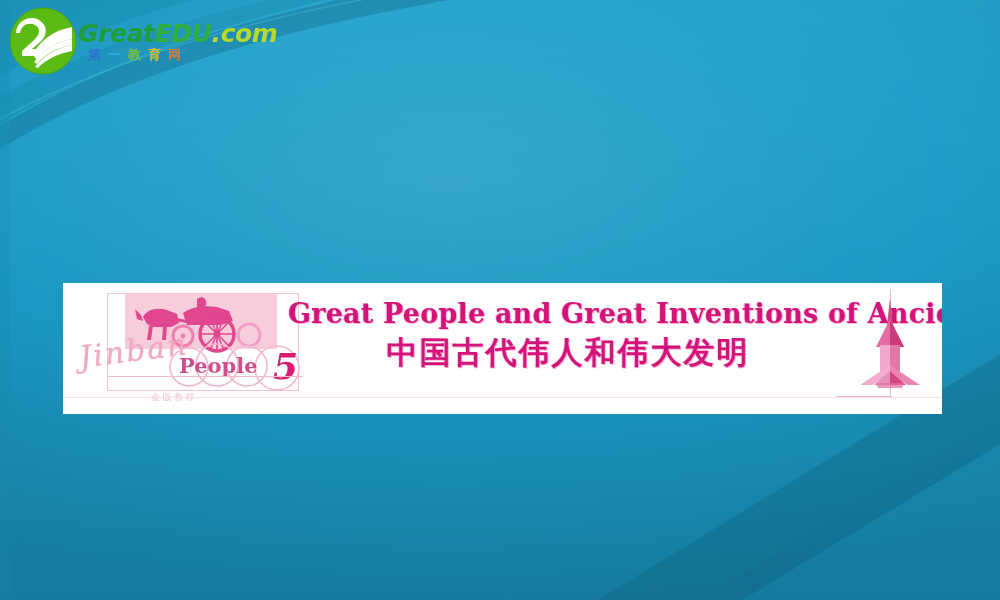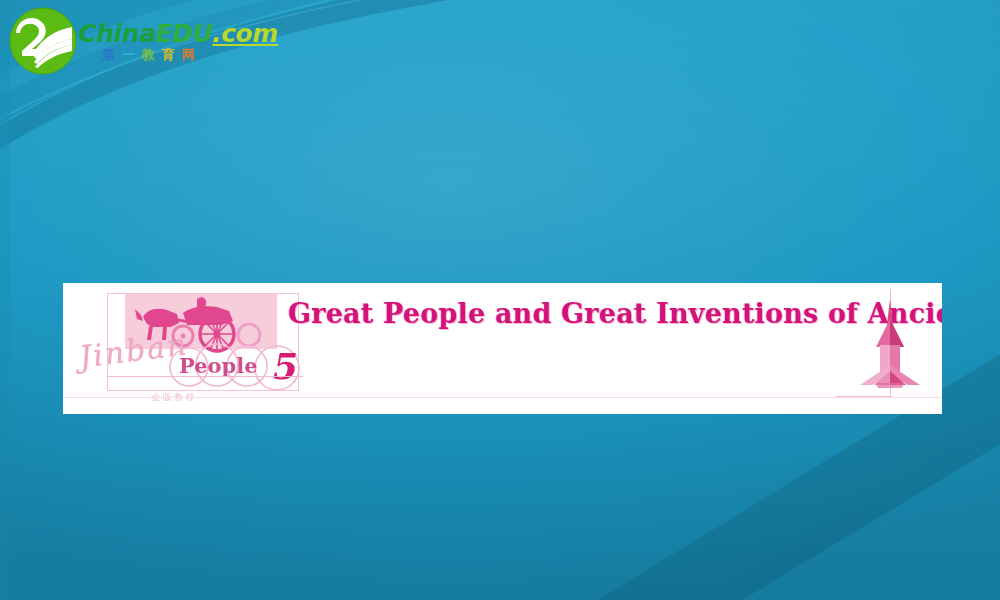--- a/index.html
+++ b/index.html
@@ -80,25 +80,25 @@
     font-family: "DejaVu Sans", sans-serif;
     font-weight: bold;
     font-style: italic;
     font-size: 25px;
     line-height: 27px;
     letter-spacing: -0.4px;
     white-space: nowrap;
   }
   .dearedu-text .seg-dear   { color: #1e9e3a; }
   .dearedu-text .seg-edu    { color: #2fae3f; }
-  .dearedu-text .seg-dotcom { color: #b8d92a; text-decoration: underline; }
+  .dearedu-text .seg-dotcom { color: #b8d92a; }
 
   .cn-sub {
     margin-top: 1px;
-    margin-left: 24px;
+    margin-left: 10px;
     font-family: "DejaVu Sans", sans-serif;
     font-weight: bold;
     font-size: 13px;
     line-height: 14px;
     letter-spacing: 7px;
     white-space: nowrap;
     opacity: 0.92;
   }
   .cn-sub .c1 { color: #2f6fd0; }
   .cn-sub .c2 { color: #31b6e8; }
@@ -326,21 +326,21 @@
                C 40 30, 40 19, 31 14 C 22 9, 9 14, 8 27 Z" fill="#ffffff"></path>
 
       <path d="M 26 46 C 34 33, 47 24, 64 21 L 64 28 C 48 31, 36 39, 29 49 Z" fill="#ffffff"></path>
       <path d="M 26 51 C 34 38, 47 30, 64 27 L 64 33 C 48 36, 36 43, 29 53 Z" fill="#ffffff"></path>
       <path d="M 26 56 C 34 44, 47 36, 64 33 L 64 39 C 48 42, 36 49, 29 58 Z" fill="#ffffff"></path>
       <path d="M 27 61 C 35 50, 48 42, 64 39 L 64 45 C 49 48, 37 54, 30 62 Z" fill="#ffffff"></path>
     </svg>
 
     <div class="wordmark">
       <div class="dearedu-text">
-        <span class="seg-dear">China</span><span class="seg-edu">EDU</span><span class="seg-dotcom">.com</span>
+        <span class="seg-dear">Great</span><span class="seg-edu">EDU</span><span class="seg-dotcom">.com</span>
       </div>
       <div class="cn-sub">
         <span class="c1">第</span><span class="c2">一</span><span class="c3">教</span><span class="c4">育</span><span class="c5">网</span>
       </div>
     </div>
   </div>
 
   <div id="banner">
     <div id="banner-inner">
 
@@ -396,20 +396,21 @@
         <div class="module-word">People</div>
         <div class="module-num">5</div>
 
         <div class="module-rule"></div>
 
         <div class="jinban-fine">金版教程</div>
       </div>
 
       <div class="titles">
         <div class="title-en">Great People and Great Inventions of Ancient China</div>
+        <div class="title-cn">中国古代伟人和伟大发明</div>
       </div>
 
       <div class="pagoda-wrap">
         <div class="pagoda-rule-v"></div>
         <div class="pagoda-rule-h"></div>
         <svg viewBox="0 0 86 112" style="position:absolute;left:0;top:0;width:86px;height:112px;">
 
           <path d="M 44 10 L 48 44 L 40 44 Z" fill="#d3487f"></path>
 
           <path d="M 44 30 L 58 58 L 30 58 Z" fill="#e36ba0"></path>

